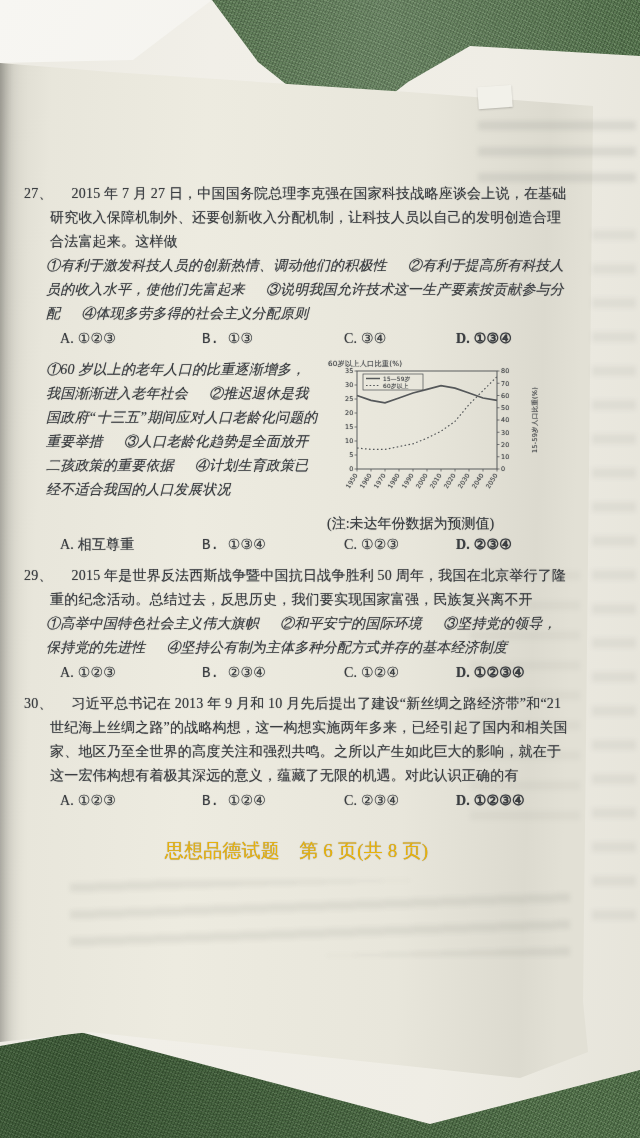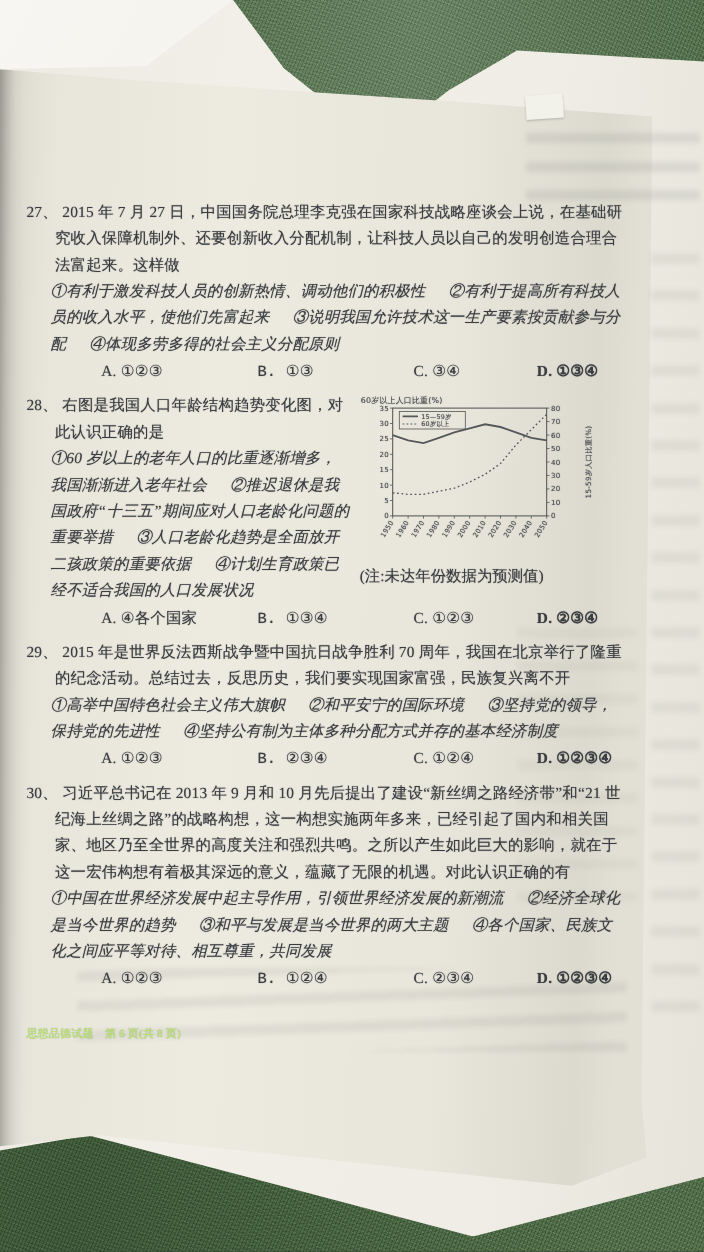--- a/index.html
+++ b/index.html
@@ -45,32 +45,32 @@
       background:repeating-linear-gradient(0deg,rgba(120,122,116,.22) 0 9px,transparent 9px 30px);}
   .tab{position:absolute;left:478px;top:86px;width:34px;height:22px;background:#f2f1ea;
        transform:rotate(-4deg);box-shadow:0 1px 2px rgba(0,0,0,.2);}
 
   
   .content{position:absolute;left:24px;top:182px;width:545px;color:#3b3e41;
            font-size:14px;line-height:24px;letter-spacing:.2px;
            text-shadow:0 0 1px rgba(70,74,78,.65);filter:blur(.3px);}
   .question{margin-bottom:7px;}
   .stem{margin:0;padding-left:26px;text-indent:-26px;}
-  .qnum{margin-right:4px;}
+  .qnum{margin-right:19px;}
   .items{margin:0;padding-left:22px;font-style:italic;}
   .items span{margin-right:1.5em;}
   .opts{display:flex;padding-left:36px;margin:1px 0 0 0;clear:both;}
-  .oc1{width:142px;margin-left:32px;}.oc2{width:142px;font-family:Liberation Mono, monospace;}.oc3{width:112px;}.oc4{flex:1;font-weight:bold;}
+  .oc1{width:142px;}.oc2{width:142px;font-family:Liberation Mono, monospace;}.oc3{width:112px;}.oc4{flex:1;font-weight:bold;}
 
   
   .chart-box{float:right;width:242px;margin:0 0 2px 8px;}
   .chart-note{font-size:14px;line-height:14px;margin-top:1px;letter-spacing:0;}
   svg text{font-family:"DejaVu Sans",sans-serif;}
 
-  .footer{margin-top:26px;font-size:10px;color:#bef264;}
+  .footer{margin-top:26px;text-align:center;font-size:19px;color:#eab308;}
 </style>
 </head>
 <body>
 
 <div class="shot">
   <div class="bg"></div>
   <div class="sheet sheet-under"></div>
   <div class="sheet sheet-topleft"></div>
   <div class="sheet sheet-main"></div>
   <div class="tab"></div>
@@ -159,50 +159,46 @@
             <polyline points="30.0,37.5 44.0,42.4 58.0,44.8 72.0,40.0 86.0,35.0 100.0,31.4 114.0,27.7 128.0,30.2 142.0,35.0 156.0,40.0 170.0,42.4" fill="none" stroke="#55585a" stroke-width="1.7"></polyline>
             <polyline points="30.0,90.0 44.0,91.4 58.0,91.4 72.0,88.6 86.0,85.8 100.0,80.2 114.0,73.2 128.0,63.4 142.0,46.6 156.0,32.6 170.0,18.6" fill="none" stroke="#55585a" stroke-width="1.2" stroke-dasharray="1.6 2.4"></polyline>
             <rect x="36" y="16" width="60" height="16" fill="none" stroke="#4b4e50" stroke-width="0.7"></rect>
             <line x1="39" y1="20.5" x2="53" y2="20.5" stroke="#55585a" stroke-width="1.5"></line>
             <text x="56" y="22.7" font-size="5.8" fill="#4b4e50">15—59岁</text>
             <line x1="39" y1="27.5" x2="53" y2="27.5" stroke="#55585a" stroke-width="1" stroke-dasharray="1.6 2"></line>
             <text x="56" y="29.7" font-size="5.8" fill="#4b4e50">60岁以上</text>
           </svg>
         <div class="chart-note">(注:未达年份数据为预测值)</div>
       </div>
-      <p class="stem"><span class="qnum">28、</span><span>右图是我国人口年龄结构趋势变化图，对此认识正确的是</span></p>
       <p class="items">
         <span>①60 岁以上的老年人口的比重逐渐增多，我国渐渐进入老年社会</span><span>②推迟退休是我国政府“十三五”期间应对人口老龄化问题的重要举措</span><span>③人口老龄化趋势是全面放开二孩政策的重要依据</span><span>④计划生育政策已经不适合我国的人口发展状况</span>
       </p>
       <div class="opts">
-        <span class="oc1">A. ④各个国家</span>
+        <span class="oc1">A. 相互尊重</span>
         <span class="oc2">B. ①③④</span>
         <span class="oc3">C. ①②③</span>
         <span class="oc4">D. ②③④</span>
       </div>
     </div>
 
     <div class="question">
-      <p class="stem"><span class="qnum">29、</span><span>2015 年是世界反法西斯战争暨中国抗日战争胜利 70 周年，我国在北京举行了隆重的纪念活动。总结过去，反思历史，我们要实现国家富强，民族复兴离不开</span></p>
+      <p class="stem"><span class="qnum">29、</span><span>2015 年是世界反法西斯战争暨中国抗日战争胜利 50 周年，我国在北京举行了隆重的纪念活动。总结过去，反思历史，我们要实现国家富强，民族复兴离不开</span></p>
       <p class="items">
         <span>①高举中国特色社会主义伟大旗帜</span><span>②和平安宁的国际环境</span><span>③坚持党的领导，保持党的先进性</span><span>④坚持公有制为主体多种分配方式并存的基本经济制度</span>
       </p>
       <div class="opts">
         <span class="oc1">A. ①②③</span>
         <span class="oc2">B. ②③④</span>
         <span class="oc3">C. ①②④</span>
         <span class="oc4">D. ①②③④</span>
       </div>
     </div>
 
     <div class="question">
       <p class="stem"><span class="qnum">30、</span><span>习近平总书记在 2013 年 9 月和 10 月先后提出了建设“新丝绸之路经济带”和“21 世纪海上丝绸之路”的战略构想，这一构想实施两年多来，已经引起了国内和相关国家、地区乃至全世界的高度关注和强烈共鸣。之所以产生如此巨大的影响，就在于这一宏伟构想有着极其深远的意义，蕴藏了无限的机遇。对此认识正确的有</span></p>
-      <p class="items">
-        <span>①中国在世界经济发展中起主导作用，引领世界经济发展的新潮流</span><span>②经济全球化是当今世界的趋势</span><span>③和平与发展是当今世界的两大主题</span><span>④各个国家、民族文化之间应平等对待、相互尊重，共同发展</span>
-      </p>
       <div class="opts">
         <span class="oc1">A. ①②③</span>
         <span class="oc2">B. ①②④</span>
         <span class="oc3">C. ②③④</span>
         <span class="oc4">D. ①②③④</span>
       </div>
     </div>
 
     <div class="footer">思想品德试题　第 6 页(共 8 页)</div>
   </div>

